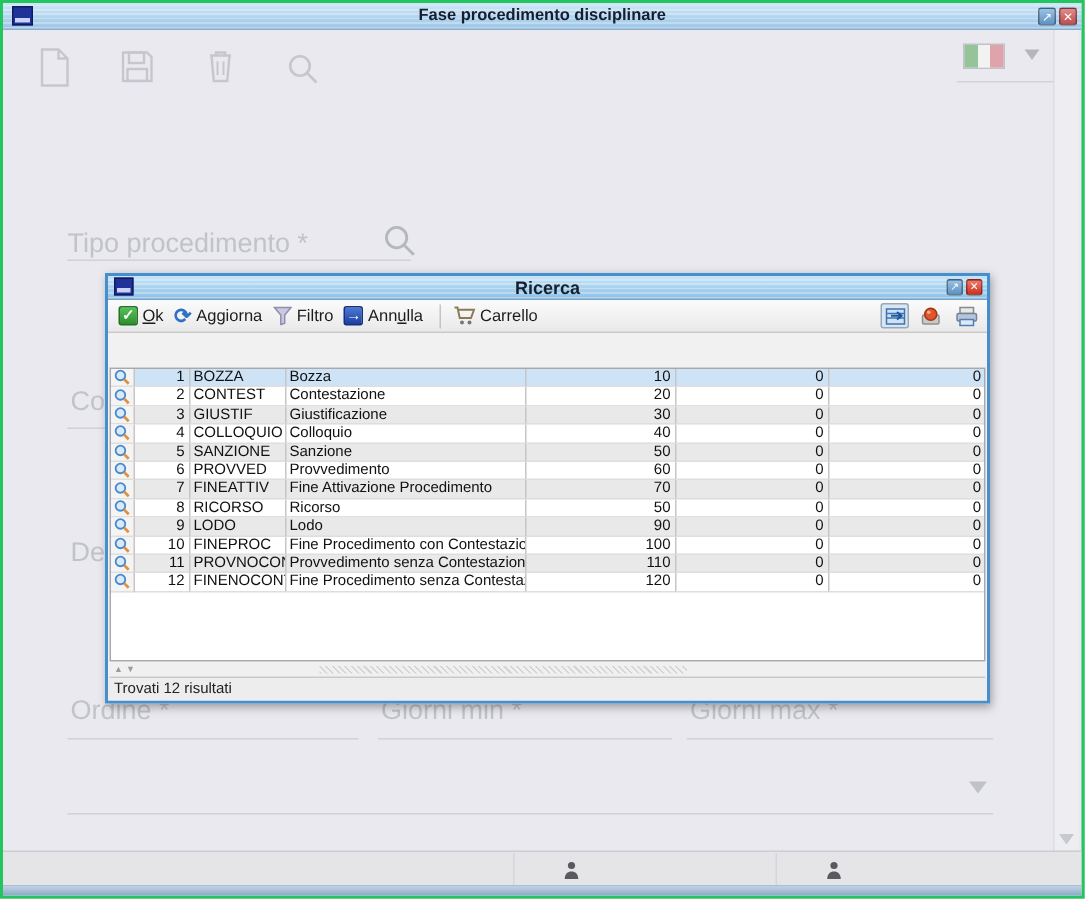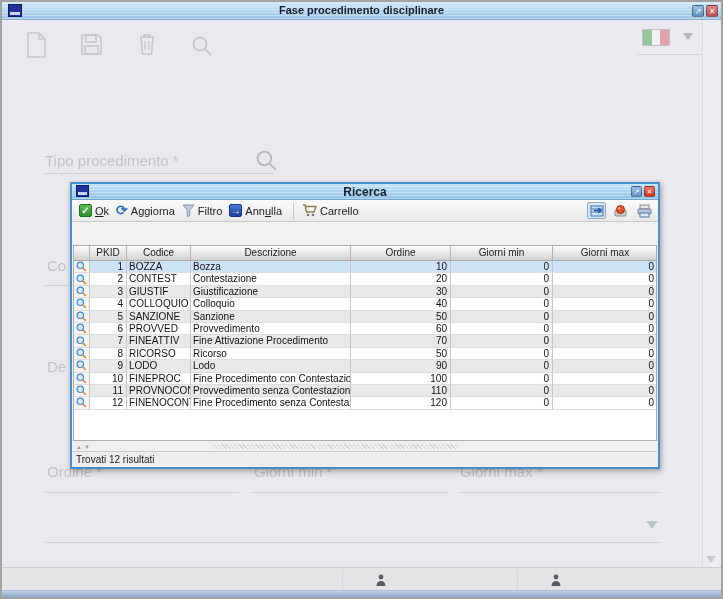--- a/index.html
+++ b/index.html
@@ -1,19 +1,19 @@
 <!DOCTYPE html>
 <html><head>
 <meta charset="utf-8">
 <style>
   * { margin:0; padding:0; box-sizing:border-box; }
   body { font-family:"Liberation Sans", sans-serif; background:#666; }
   #window{
     position:relative; width:723px; height:599px; overflow:hidden;
-    background:#e9e9ef; border:2px solid #a3a3a3;
+    background:#e9e9ef; border:2px solid #22c55e;
   }
   
   .titlebar{
     position:absolute; left:0; right:0; height:18px;
     background:
       repeating-linear-gradient(0deg, rgba(255,255,255,.28) 0 1px, rgba(0,0,0,0) 1px 3px),
       linear-gradient(#cfe7f8,#9cc6e6);
     border-bottom:1px solid #87aecf;
   }
   .titlebar .ttl{
@@ -36,21 +36,21 @@
 
   
   .flagbox{ position:absolute; left:640px; top:27px; width:28px; height:17px;
     border:1px solid #c2c2c6; display:flex; }
   .flagbox i{ flex:1; }
   .flag-caret{ position:absolute; left:681px; top:31px; width:0; height:0;
     border-left:5px solid transparent; border-right:5px solid transparent; border-top:7px solid #b6b6bc; }
   .flag-line{ position:absolute; left:636px; top:52px; width:76px; height:1px; background:#d2d2d8; }
 
   
-  .flabel{ position:absolute; color:#c0c4c9; font-size:15px; }
+  .flabel{ position:absolute; color:#c0c4c9; font-size:18px; }
   .fline{ position:absolute; height:1px; background:#cfd2d7; }
   .caret-dn{ position:absolute; width:0; height:0; border-left:6px solid transparent;
     border-right:6px solid transparent; border-top:8px solid #bfc3c8; }
   .vscroll{ position:absolute; left:700px; top:18px; width:17px; height:547px;
     background:#ededf2; border-left:1px solid #dcdce2; }
   .vscroll .caret-dn{ left:3px; bottom:4px; border-top-color:#c6c9ce; }
 
   
   .statusbar{ position:absolute; left:0; right:0; top:565px; height:26px;
     background:#e5e5e8; border-top:1px solid #cdcdd2; }
@@ -277,29 +277,20 @@
               <rect x="3" y="1" width="9" height="4" fill="#e8e8e8" stroke="#8a8a8a"></rect>
               <rect x="1" y="5" width="13" height="5" rx="1" fill="#b9c4d4" stroke="#718299"></rect>
               <rect x="3" y="9" width="9" height="4" fill="#dce9f6" stroke="#4f7fb4"></rect>
             </svg>
         </span>
       </div>
     </div>
 
 
     <div class="tablewrap">
-      <div class="thead">
-        <div class="th"></div>
-        <div class="th">PKID</div>
-        <div class="th">Codice</div>
-        <div class="th">Descrizione</div>
-        <div class="th">Ordine</div>
-        <div class="th">Giorni min</div>
-        <div class="th">Giorni max</div>
-      </div>
       <div>
           <div class="trow sel">
             <div class="tc c-icon">
               <svg width="11" height="11" viewBox="0 0 11 11">
                 <circle cx="4.3" cy="4.3" r="3.2" fill="#d7eafc" stroke="#4a88c8" stroke-width="1.2"></circle>
                 <path d="M6.8 6.8 l3 3" stroke="#e09040" stroke-width="1.8"></path>
               </svg>
             </div>
             <div class="tc num">1</div>
             <div class="tc txt">BOZZA</div>

